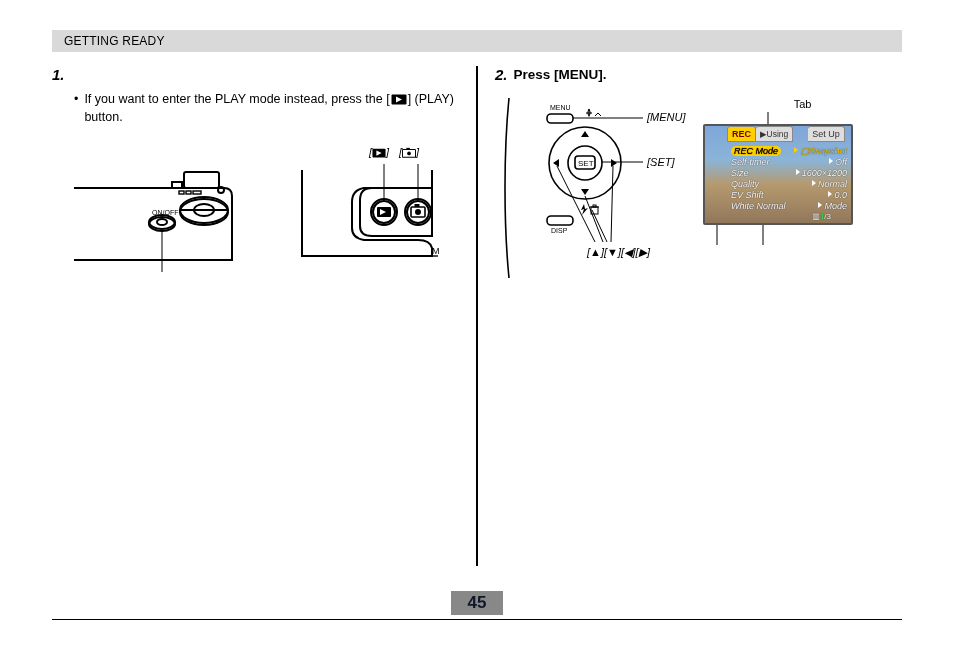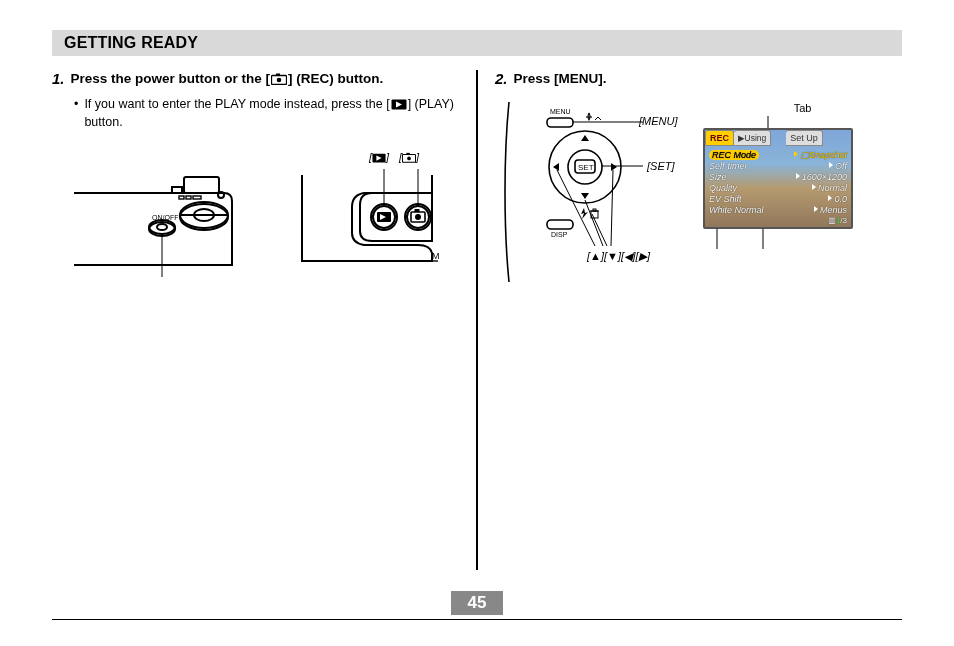--- a/index.html
+++ b/index.html
@@ -17,22 +17,22 @@
     padding: 30px 52px 30px 52px;
     position: relative;
   }
   .header-bar {
     background: #d9d9d9;
     width: 100%;
     padding: 4px 12px;
     margin-bottom: 14px;
   }
   .header-title {
-    font-weight: bold;
-    font-size: 16px;
+    font-weight: normal;
+    font-size: 12px;
     letter-spacing: 0.2px;
   }
   .columns {
     display: flex;
     gap: 0;
     height: 510px;
     position: relative;
   }
   .col {
     width: 50%;
@@ -107,20 +107,21 @@
   .callout-label { font-style: italic; font-size: 11px; }
 
   
   .screen {
     width: 150px;
     border: 2px solid #555;
     background: linear-gradient(#7fa6d9 0%, #8ab4d8 35%, #b59a6f 60%, #91775a 100%);
     border-radius: 2px;
     font-family: sans-serif;
     position: relative;
+    padding-left: 22px;
   }
   .tabs {
     display: flex;
     font-size: 9px;
   }
   .tab {
     padding:2px 4px;
     border:1px solid #888;
     background:#dedede;
     color:#333;
@@ -149,21 +150,21 @@
     color:#000;
     border-radius:6px;
     padding:0 3px;
   }
   .menu-row .mkey { text-shadow: 0 0 1px #000; }
   .mval { color:#fff; text-shadow: 0 0 1px #000; }
   .mval .tri { display:inline-block; width:0;height:0;border-top:3px solid transparent;border-bottom:3px solid transparent;border-left:4px solid #fff; margin-right:2px; vertical-align:1px;}
   .menu-row.selected .mval .tri { border-left-color:#ffcf00; }
   .menu-row.selected .mval { color:#ffcf00; }
   .page-ind {
-    position:absolute; bottom:2px; right:4px;
+    position:absolute; bottom:2px; right:20px;
     font-size:8px; color:#fff;
     text-shadow:0 0 1px #000;
   }
   .page-ind .cur { color:#3cff4a; }
 
   .annot {
     font-size: 11px;
   }
   .sel-note {
     font-size: 10px;
@@ -177,21 +178,21 @@
   .footer {
     position: absolute;
     bottom: 26px;
     left: 52px;
     right: 52px;
   }
   .pg-box {
     width: 52px;
     margin: 0 auto;
     background: #888;
-    color:#ffffff;
+    color:#0f172a;
     text-align:center;
     font-weight:bold;
     font-size: 17px;
     padding: 2px 0;
   }
   .hr {
     height: 1.5px;
     background:#000;
     margin-top:4px;
   }
@@ -209,27 +210,20 @@
 
   <div class="columns">
     <div class="divider-v"></div>
 
     <div class="col col-left">
 
 
 
       <div class="step">
         <div class="step-num">1.</div>
-        <div class="step-text">
-          <span>Press the power button or the [</span><span class="icon-inline"><svg width="16" height="12" viewBox="0 0 16 12">
-                <rect x="0.5" y="2.5" width="15" height="9" rx="1" fill="none" stroke="#000" stroke-width="1.3"></rect>
-                <rect x="5" y="0.5" width="4" height="2.5" fill="#000"></rect>
-                <circle cx="8" cy="7" r="2.3" fill="#000"></circle>
-              </svg></span><span>] (REC) button.</span>
-        </div>
       </div>
 
       <div class="bullet">
         <div class="bull">•</div>
         <div>
           <span>If you want to enter the PLAY mode instead, press the [</span><span class="icon-inline"><svg width="16" height="11" viewBox="0 0 16 11">
                 <rect x="0.5" y="0.5" width="15" height="10" rx="1" fill="#000"></rect>
                 <polygon points="5,2.5 5,8.5 11,5.5" fill="#fff"></polygon>
               </svg></span><span>] (PLAY) button.</span>
         </div>
@@ -356,21 +350,21 @@
 
               <line x1="78" y1="20" x2="148" y2="20" stroke-width="1"></line>
               <line x1="107" y1="64" x2="148" y2="64" stroke-width="1"></line>
               <line x1="90" y1="98" x2="108" y2="144" stroke-width="1"></line>
               <line x1="97" y1="112" x2="112" y2="144" stroke-width="1"></line>
               <line x1="60" y1="64" x2="44" y2="144" stroke-width="0"></line>
               <line x1="62" y1="68" x2="100" y2="144" stroke-width="1"></line>
               <line x1="118" y1="68" x2="116" y2="144" stroke-width="1"></line>
             </g>
           </svg>
-          <div class="callout-label" style="position:absolute; left:144px; top:13px;">[MENU]</div>
+          <div class="callout-label" style="position:absolute; left:152px; top:13px;">[MENU]</div>
           <div class="callout-label" style="position:absolute; left:152px; top:58px;">[SET]</div>
           <div class="callout-label" style="position:absolute; left:92px; top:148px;">[▲][▼][◀][▶]</div>
         </div>
 
         <div style="width:200px;">
           <div class="annot" style="text-align:center; margin-bottom:2px;">Tab</div>
           <svg width="150" height="12" style="margin:0 auto; display:block;">
               <line x1="40" y1="0" x2="40" y2="12" stroke="#000"></line>
             </svg>
 
@@ -396,21 +390,21 @@
               <div class="menu-row">
                 <span class="mkey">Quality</span>
                 <span class="mval"><span class="tri"></span><span>Normal</span></span>
               </div>
               <div class="menu-row">
                 <span class="mkey">EV Shift</span>
                 <span class="mval"><span class="tri"></span><span>0.0</span></span>
               </div>
               <div class="menu-row">
                 <span class="mkey">White Normal</span>
-                <span class="mval"><span class="tri"></span><span>Menus</span></span>
+                <span class="mval"><span class="tri"></span><span>Mode</span></span>
               </div>
             </div>
             <div class="page-ind">▥<span class="cur">1</span><span>/3</span></div>
           </div>
 
           <svg width="150" height="20" style="display:block;">
             <line x1="14" y1="0" x2="14" y2="20" stroke="#000"></line>
             <line x1="60" y1="0" x2="60" y2="20" stroke="#000"></line>
           </svg>
         </div>

